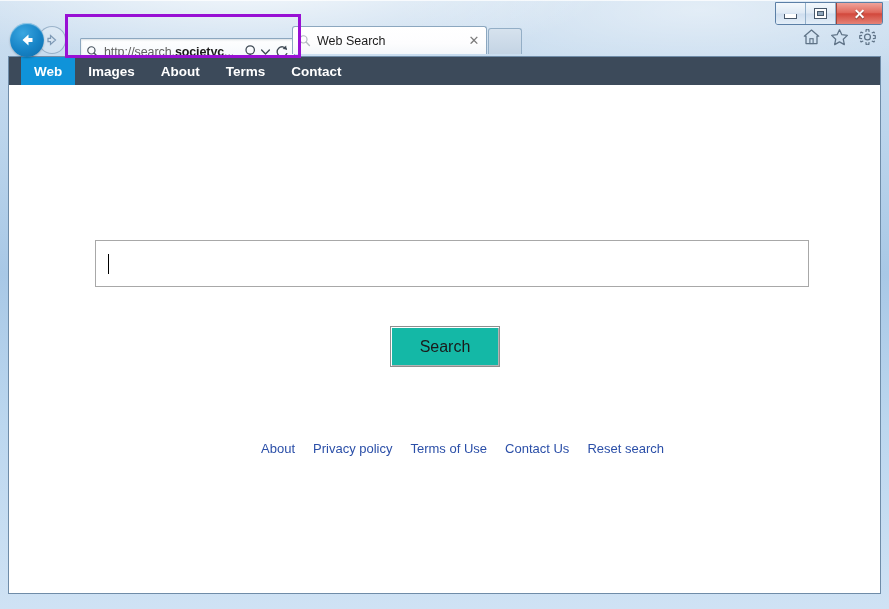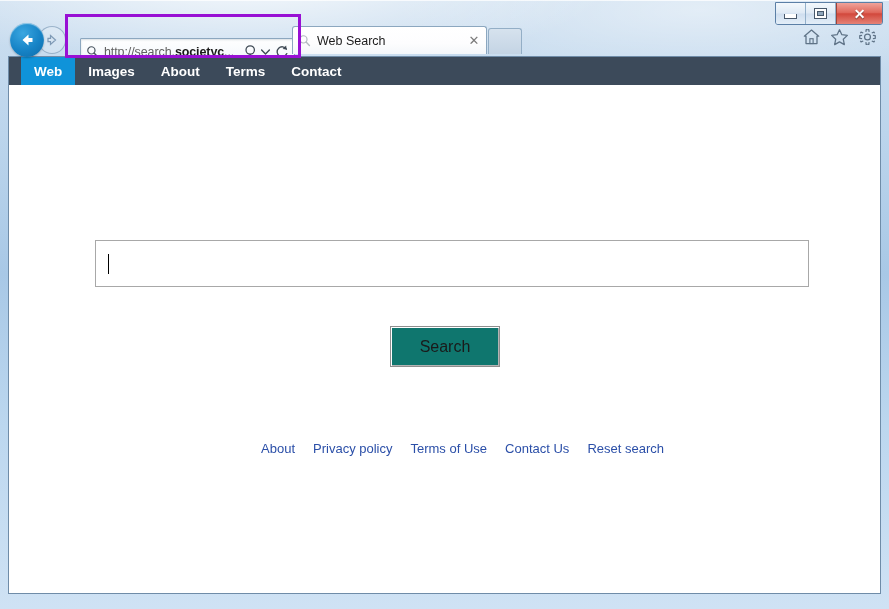--- a/index.html
+++ b/index.html
@@ -272,21 +272,21 @@
   #caret {
     position: absolute;
     left: 99px; top: 169px;
     width: 1px; height: 20px;
     background: #000000;
   }
   #search-button {
     position: absolute;
     left: 381px; top: 241px;
     width: 110px; height: 41px;
-    background: #0f766e;
+    background: #14b8a6;
     border: 1px solid #8e8e8e;
     box-shadow: inset 1px 1px 0 #ffffff, inset -1px -1px 0 #b4b4b4;
     font-family: "Liberation Sans", sans-serif;
     font-size: 16px;
     color: #1a1a1a;
     cursor: default;
     box-sizing: border-box;
   }
   #footer-links {
     position: absolute;

